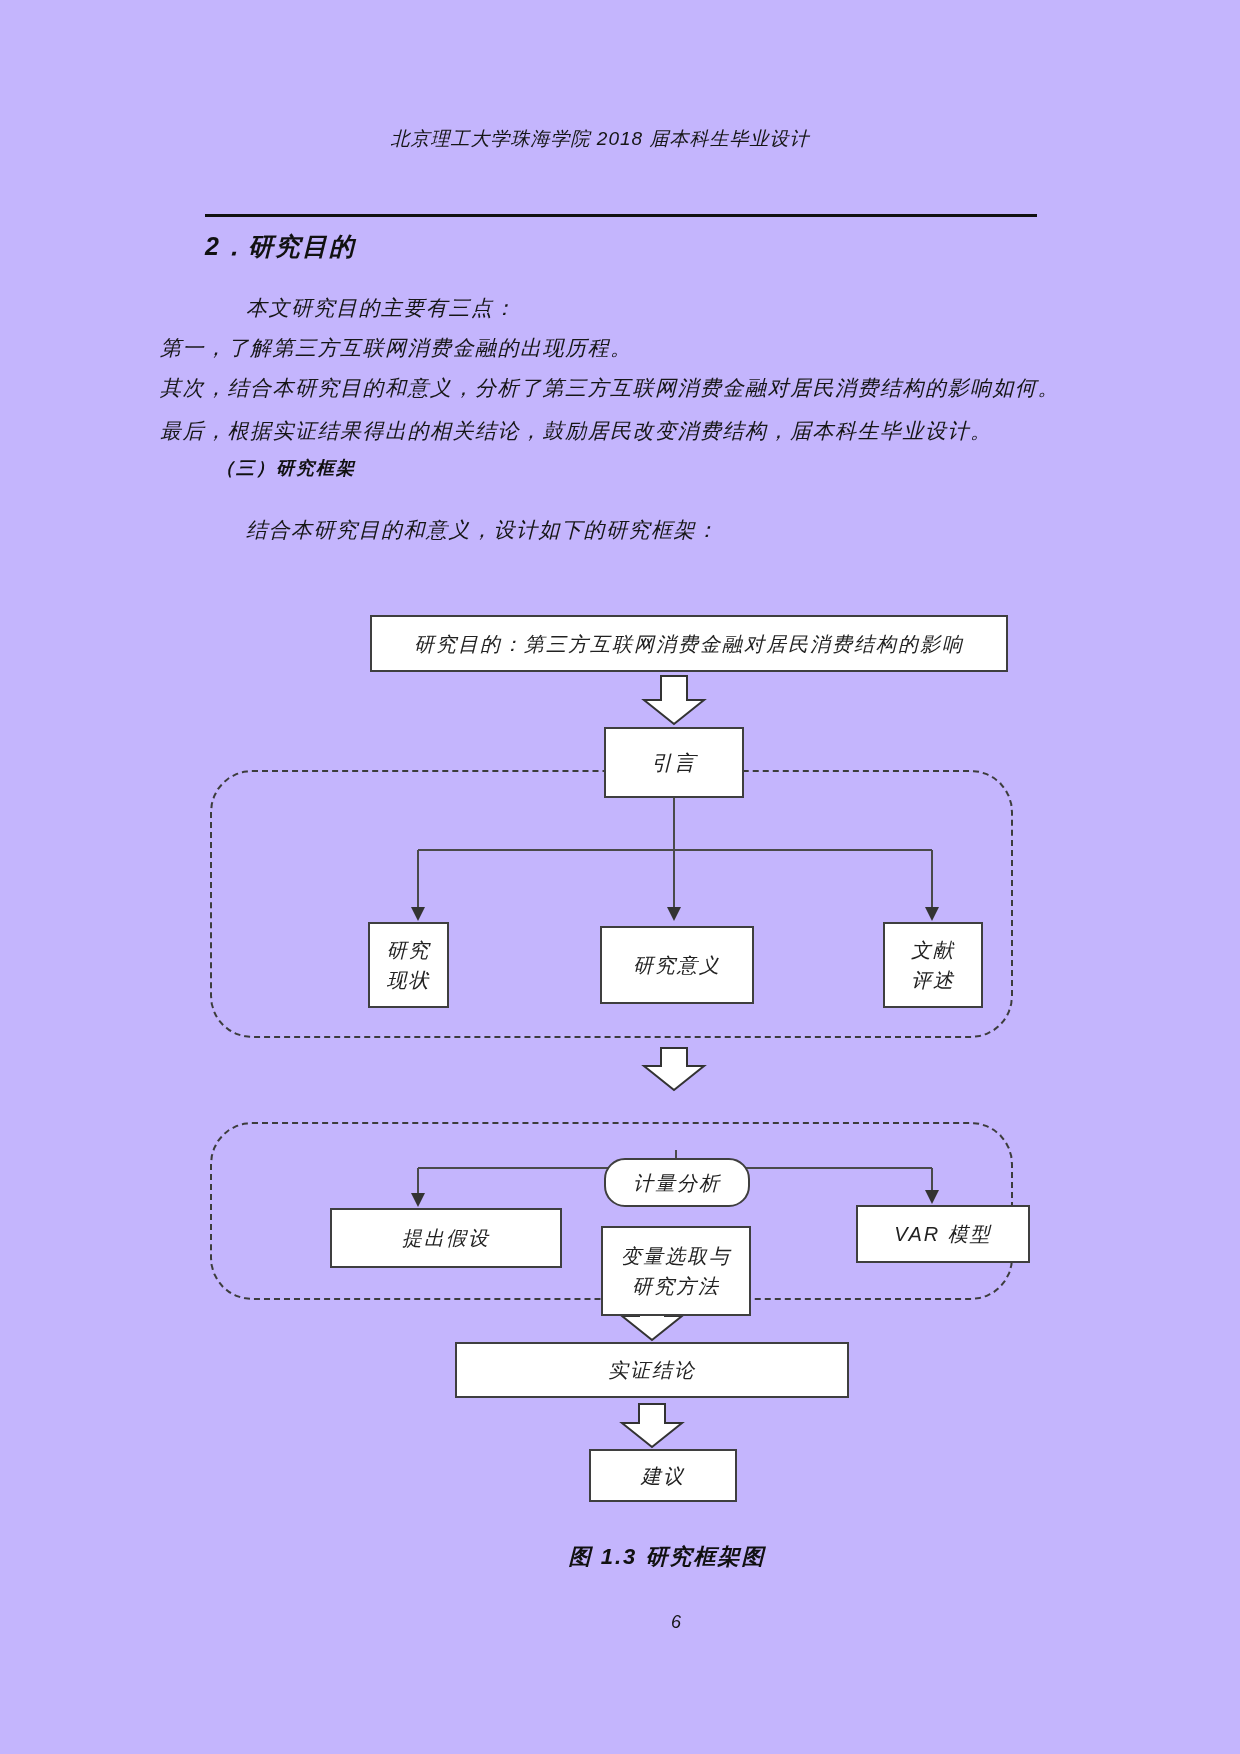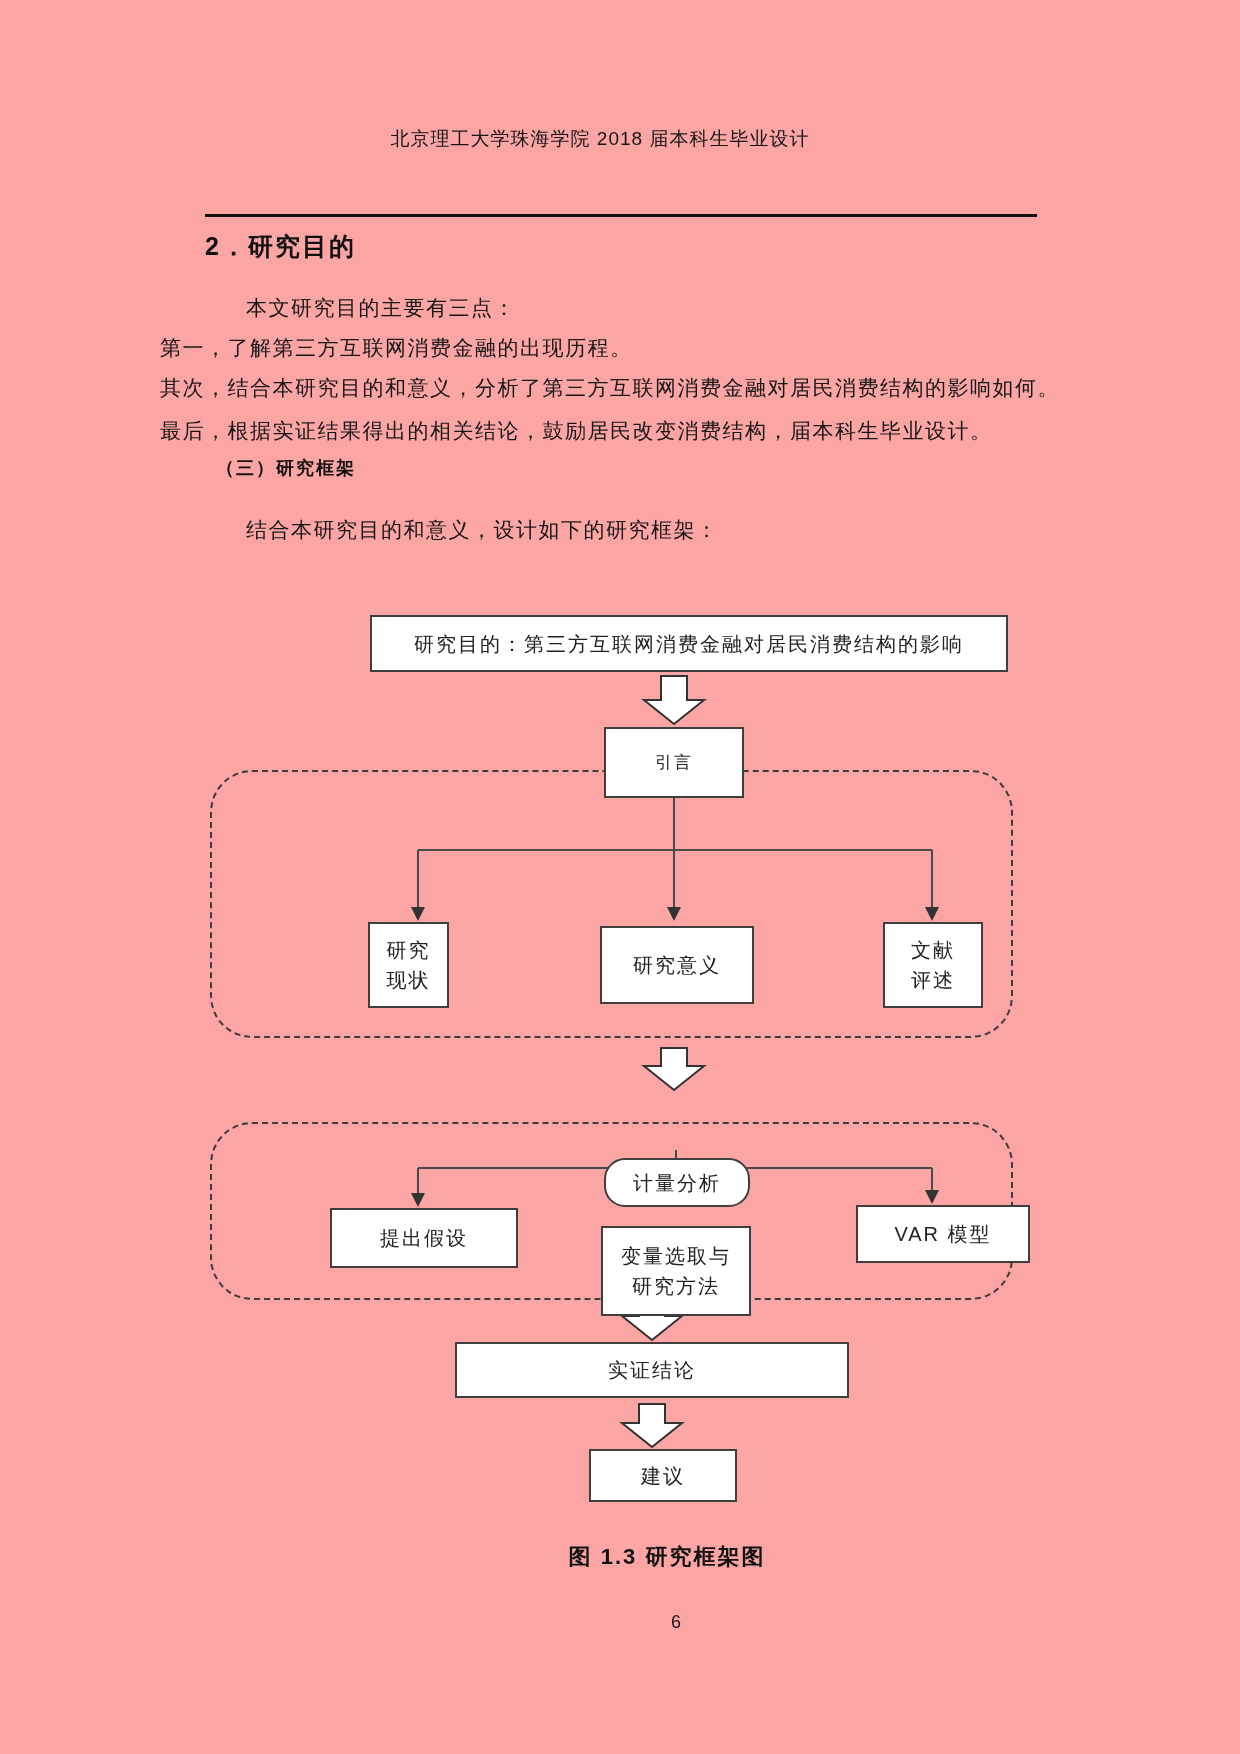--- a/index.html
+++ b/index.html
@@ -1,23 +1,24 @@
 <!DOCTYPE html>
 <html><head>
 <meta charset="utf-8">
 <style>
   html,body{margin:0;padding:0;background:#e8e8e8;}
   #page{
     position:relative;
     width:1240px;height:1754px;
     margin:0 auto;
-    background:#fca5a5;
+    background:#c4b5fd;
     font-family:"Liberation Sans","DejaVu Sans",sans-serif;
     color:#1c1c1c;
     overflow:hidden;
+    font-style:italic;
   }
   .abs{position:absolute;}
   .doc-header{
     left:160px;top:126px;width:880px;
     text-align:center;font-size:19px;letter-spacing:1px;color:#161616;
   }
   .rule{
     left:205px;top:214px;width:832px;height:3px;background:#111;
   }
   .h1{
@@ -109,31 +110,31 @@
     </g>
     <g fill="#333333" stroke="none">
       <path d="M676,1202 L669,1188 L683,1188 Z"></path>
       <path d="M418,1207 L411,1193 L425,1193 Z"></path>
       <path d="M932,1204 L925,1190 L939,1190 Z"></path>
     </g>
   </svg>
 
   <div class="fc-box" style="left:370px;top:615px;width:638px;height:57px;font-size:20px;">研究目的：第三方互联网消费金融对居民消费结构的影响</div>
 
-  <div class="fc-box" style="left:604px;top:727px;width:140px;height:71px;font-size:17px;">引言</div>
+  <div class="fc-box" style="left:604px;top:727px;width:140px;height:71px;font-size:21px;">引言</div>
 
   <div class="fc-box" style="left:368px;top:922px;width:81px;height:86px;">研究
 现状</div>
   <div class="fc-box" style="left:600px;top:926px;width:154px;height:78px;">研究意义</div>
   <div class="fc-box" style="left:883px;top:922px;width:100px;height:86px;">文献
 评述</div>
 
   <div class="fc-box" style="left:604px;top:1158px;width:146px;height:49px;border-radius:21px;">计量分析</div>
 
-  <div class="fc-box" style="left:330px;top:1208px;width:188px;height:60px;">提出假设</div>
+  <div class="fc-box" style="left:330px;top:1208px;width:232px;height:60px;">提出假设</div>
   <div class="fc-box" style="left:601px;top:1202px;width:150px;height:90px;margin-top:24px;">变量选取与
 研究方法</div>
   <div class="fc-box" style="left:856px;top:1205px;width:174px;height:58px;">VAR 模型</div>
 
   <div class="fc-box" style="left:455px;top:1342px;width:394px;height:56px;">实证结论</div>
 
   <div class="fc-box" style="left:578px;top:1449px;width:148px;height:53px;margin-left:11px;">建议</div>
 
   <div class="abs caption">图 1.3 研究框架图</div>
   <div class="abs page-num">6</div>

